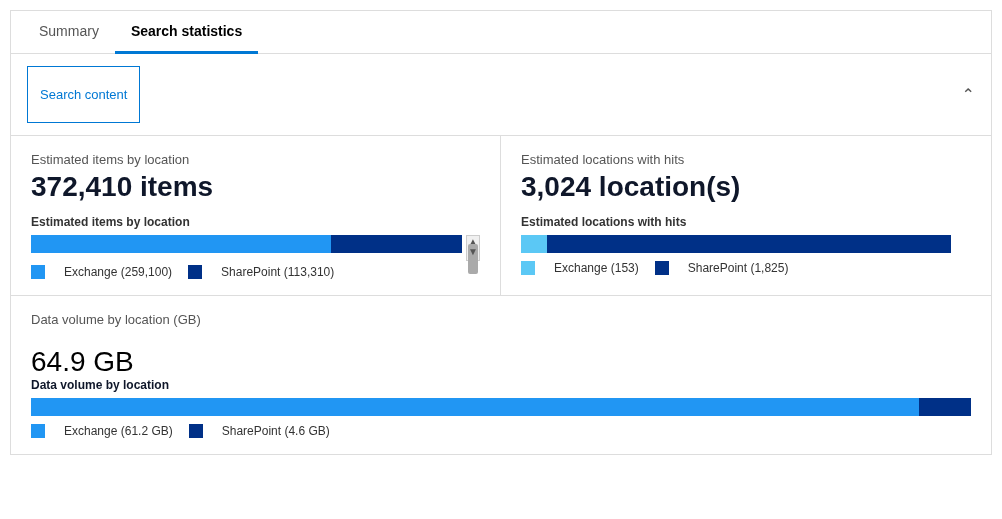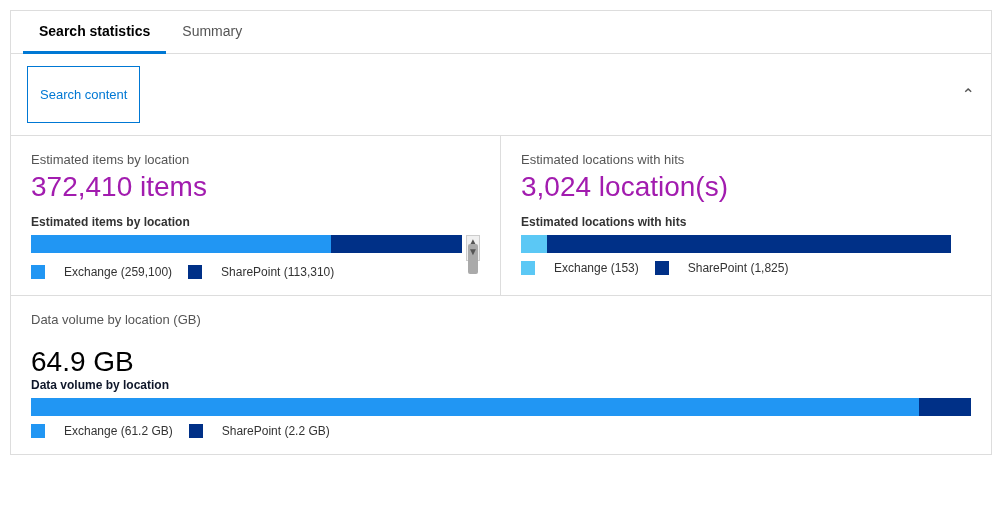--- a/index.html
+++ b/index.html
@@ -68,22 +68,22 @@
     .stat-panel:first-child {
       border-right: 1px solid #ddd;
     }
     .stat-label {
       font-size: 13px;
       color: #555;
       margin-bottom: 4px;
     }
     .stat-value {
       font-size: 28px;
-      font-weight: 400;
-      color: #a21caf;
+      font-weight: 700;
+      color: #0f172a;
       margin-bottom: 12px;
     }
     .bar-label {
       font-size: 12px;
       font-weight: 600;
       color: #333;
       margin-bottom: 6px;
     }
     .bar-container {
       position: relative;
@@ -170,22 +170,22 @@
     .color-exchange { background-color: #2196F3; }
     .color-sharepoint { background-color: #003087; }
     .color-exchange-light { background-color: #5BC8F5; }
   </style>
 </head>
 <body>
 
 <div class="container">
 
   <div class="tabs">
+    <div class="tab">Summary</div>
     <div class="tab active">Search statistics</div>
-    <div class="tab">Summary</div>
   </div>
 
   <div class="section-header">
     <button class="search-content-btn">Search content</button>
     <span class="chevron-up">⌃</span>
   </div>
 
   <div class="stats-grid">
 
     <div class="stat-panel">
@@ -247,18 +247,18 @@
       <div class="bar-segment color-exchange" style="width: 94.5%;"></div>
       <div class="bar-segment color-sharepoint" style="width: 5.5%;"></div>
     </div>
     <div class="legend">
       <div class="legend-item">
         <span class="legend-color color-exchange"></span>
         <span>Exchange (61.2 GB)</span>
       </div>
       <div class="legend-item">
         <span class="legend-color color-sharepoint"></span>
-        <span>SharePoint (2.2 GB)</span>
+        <span>SharePoint (4.6 GB)</span>
       </div>
     </div>
   </div>
 
 </div>
 
 </body></html>

